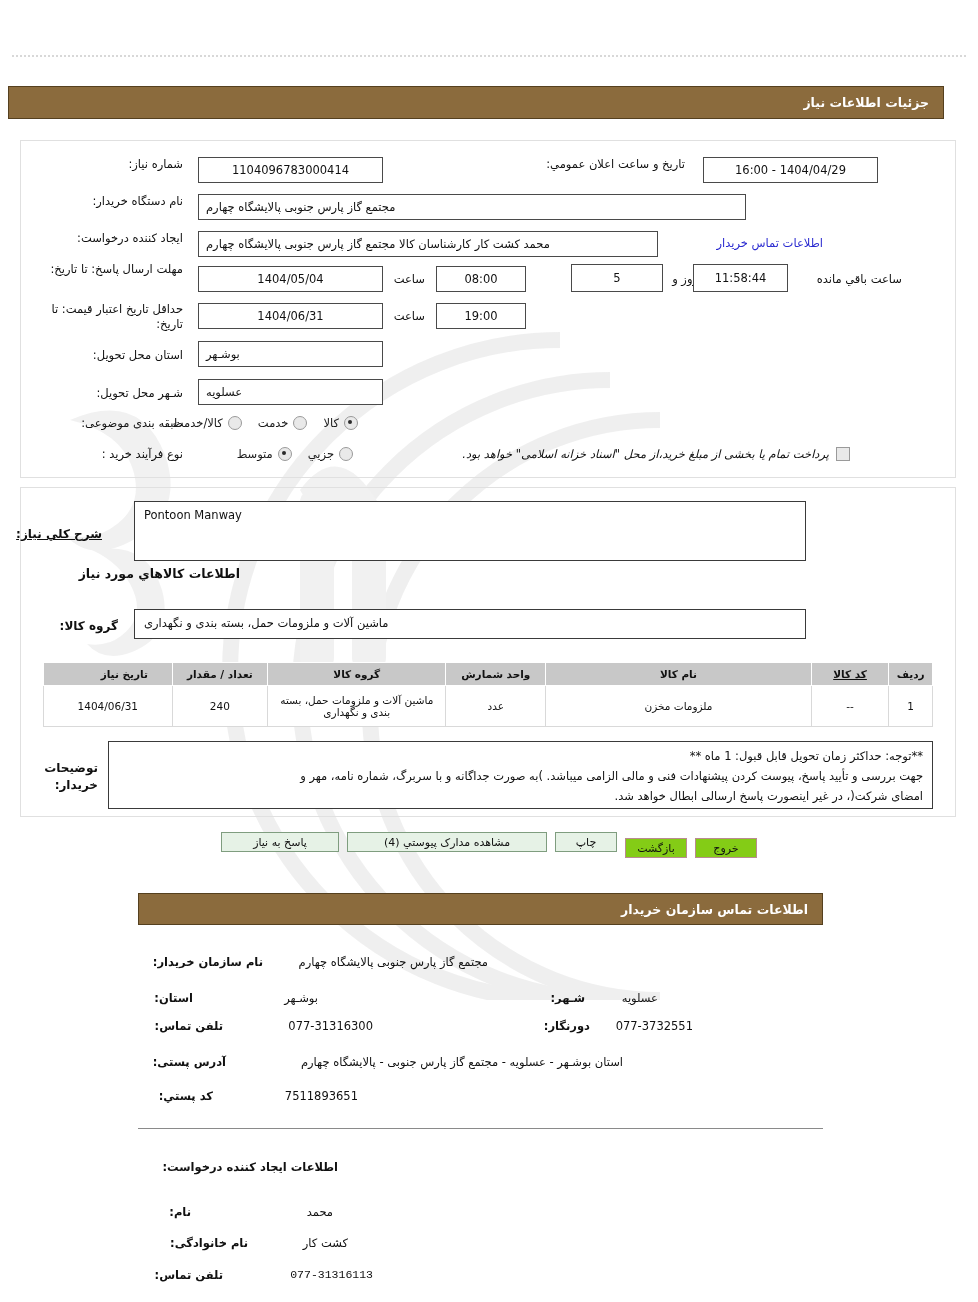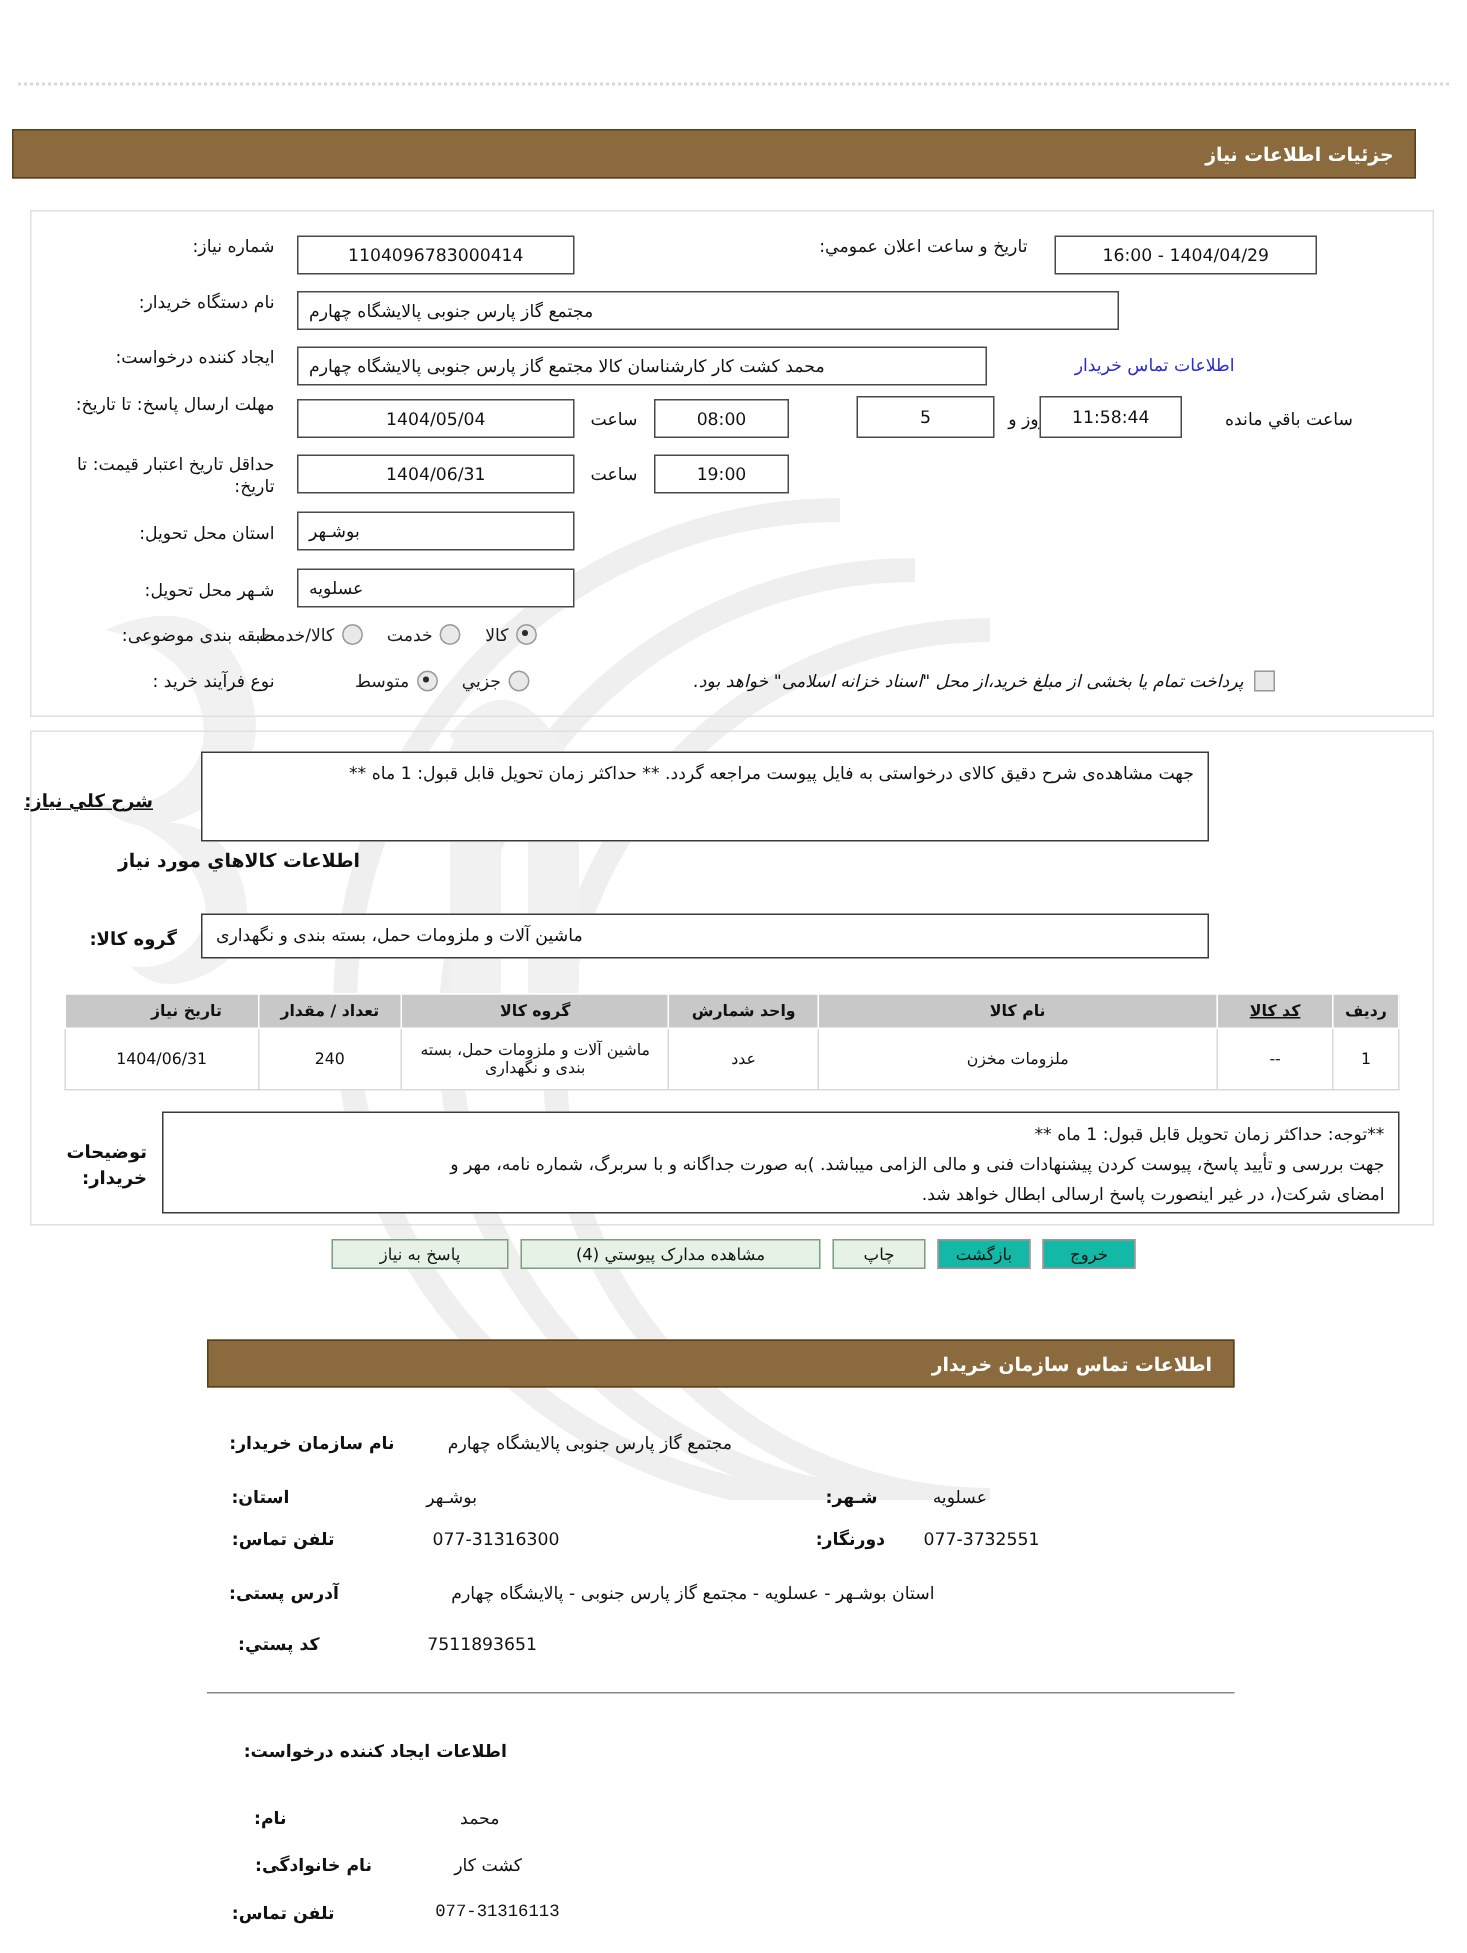--- a/index.html
+++ b/index.html
@@ -236,22 +236,23 @@
     box-sizing: border-box;
     text-align: center;
     cursor: pointer;
     font-family: inherit;
     white-space: nowrap;
   }
   .btn.wide { min-width: 200px; }
   .btn.green2 { min-width: 118px; }
   .btn.small { min-width: 62px; }
   .btn.red {
-    background: #14b8a6;
+    background: #84cc16;
     border: 1px solid #b98b90;
+    margin-top: 12px;
   }
 
   
   .cinfo {
     position: absolute;
     font-size: 11.5px;
     color: #111;
     white-space: nowrap;
   }
   .ckey {
@@ -377,21 +378,21 @@
   </div>
   <label class="row" style="top:447px; right:128px; gap:7px;font-style:italic;">
     <span class="cbox"></span>
     <span class="lbl">پرداخت تمام یا بخشی از مبلغ خرید،از محل "اسناد خزانه اسلامی" خواهد بود.</span>
   </label>
 
   <div id="panel-mid" class="panel"></div>
 
   <div class="side-label" style="top:526px; right:876px; width:90px;text-decoration:underline;">شرح كلي نياز:</div>
   <div class="mbox" style="top:501px; right:172px; width:672px; height:60px;">
-    <span>جهت مشاهده‌ی شرح دقیق کالای درخواستی به فایل پیوست مراجعه گردد. ** حداکثر زمان تحویل قابل قبول: 1 ماه **</span>
+    <span class="en">Pontoon Manway</span>
   </div>
 
   <div class="section-title" style="top:566px; right:738px;">اطلاعات کالاهاي مورد نیاز</div>
 
   <div class="side-label" style="top:618px; right:860px; width:80px;">گروه کالا:</div>
   <div class="mbox" style="top:609px; right:172px; width:672px; height:30px; display:flex; align-items:center; justify-content:flex-end;">ماشین آلات و ملزومات حمل، بسته بندی و نگهداری</div>
 
   <table id="goods-table">
     <thead>
       <tr>

